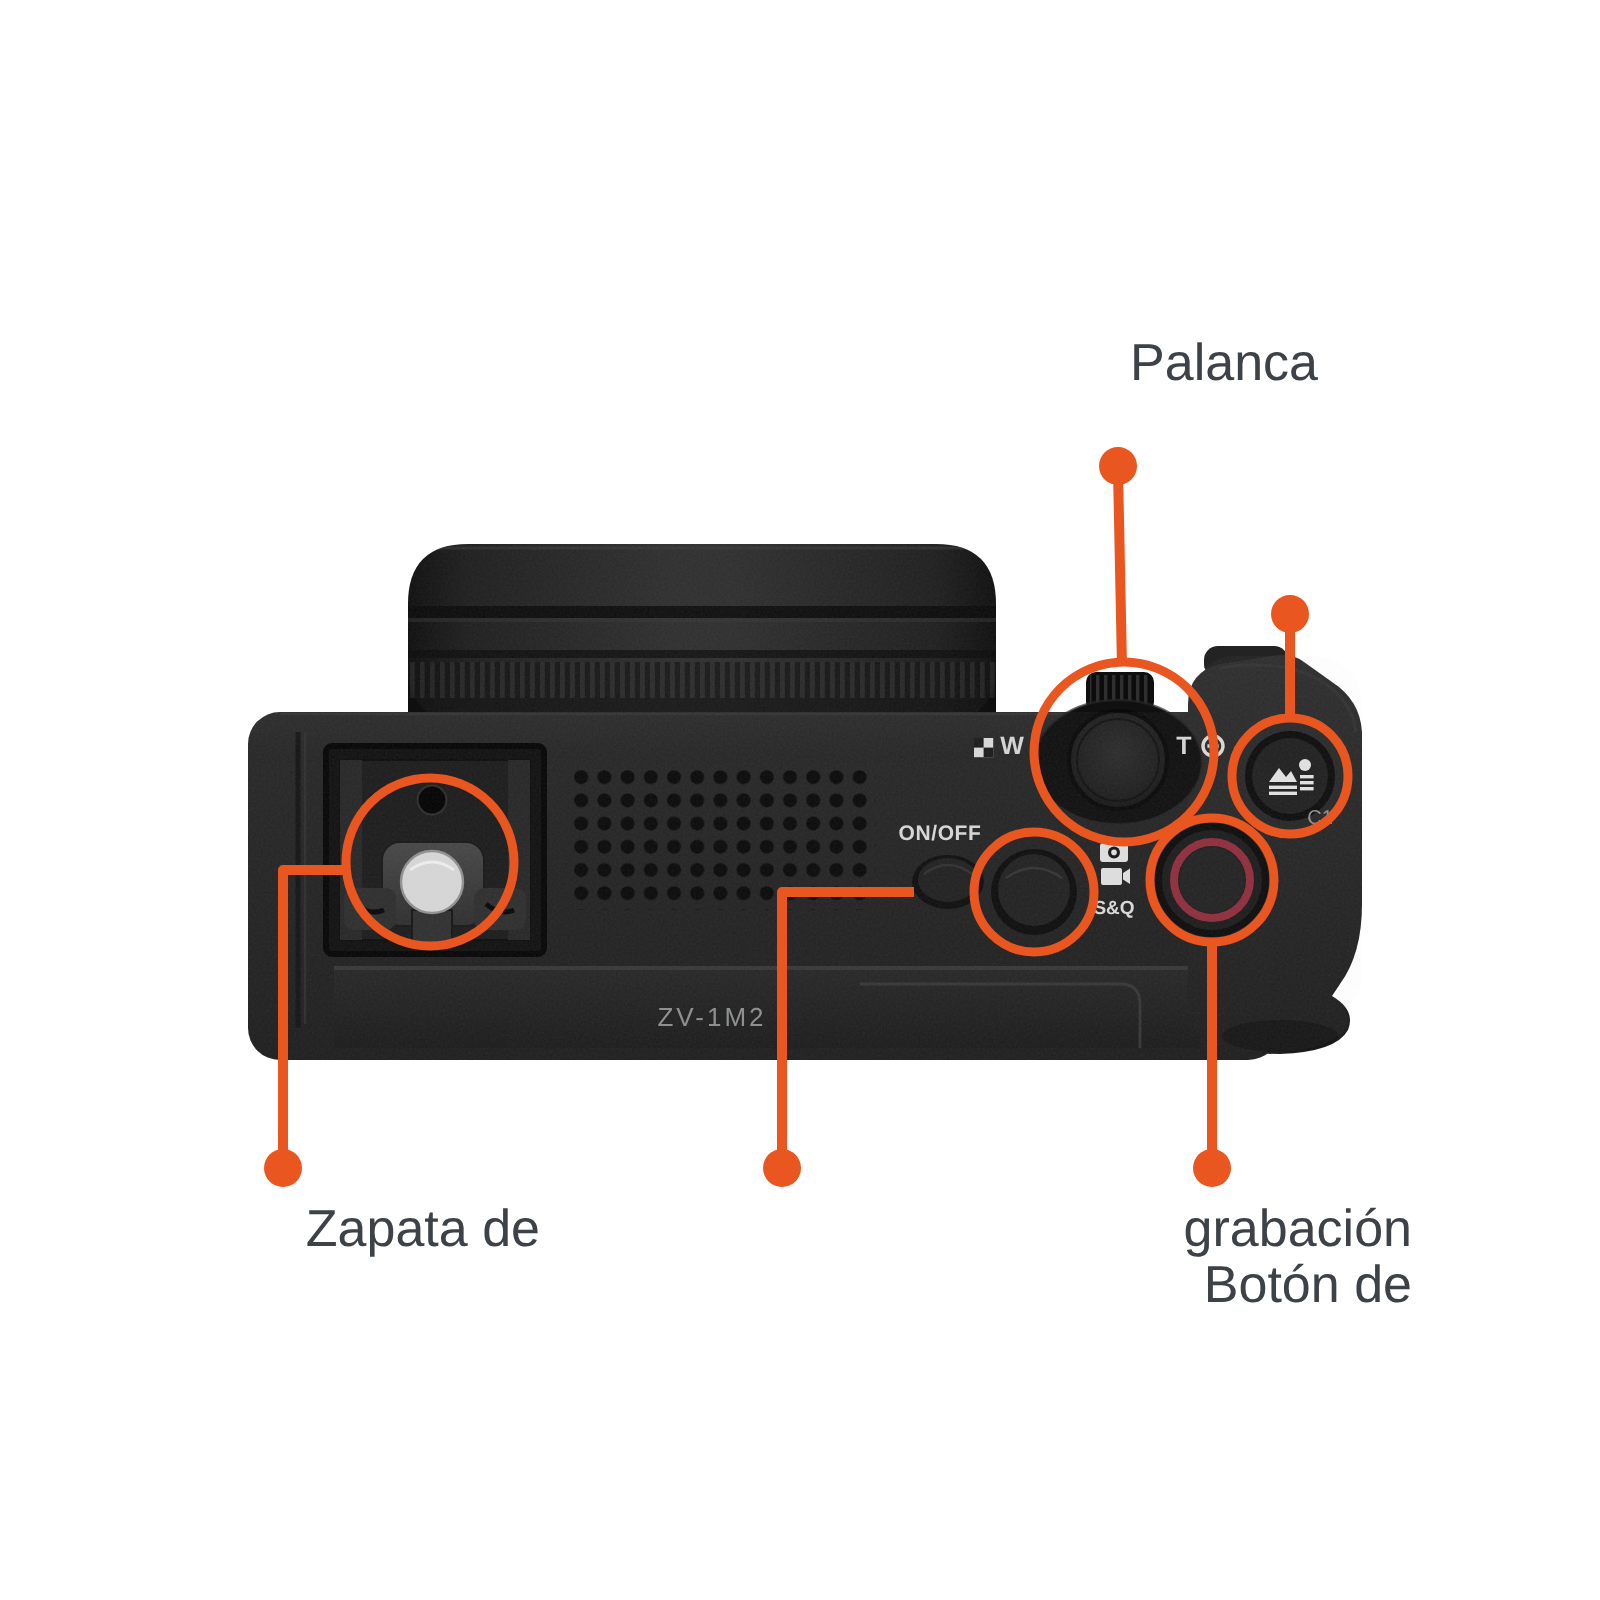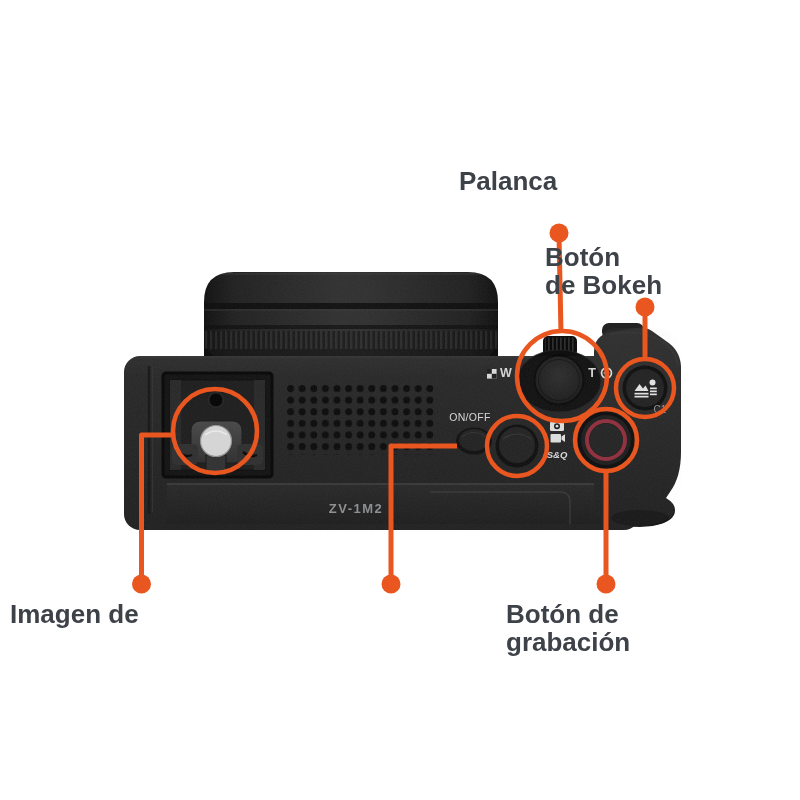--- a/index.html
+++ b/index.html
@@ -3,30 +3,30 @@
 <meta charset="utf-8">
 <style>
   html,body{margin:0;padding:0;background:#ffffff;}
   .stage{
     position:relative;width:800px;height:800px;background:#ffffff;
     font-family:"Liberation Sans",sans-serif;overflow:hidden;
   }
   .stage svg{position:absolute;left:0;top:0;}
   .callout-layer{pointer-events:none;}
   .big-label{
-    position:absolute;text-align:left;color:var(--label-color,#3d4148);
-    font-size:26px;font-weight:bold;line-height:28px;white-space:nowrap;z-index:4;
+    position:absolute;text-align:right;color:var(--label-color,#3d4148);
+    font-size:26px;font-weight:normal;line-height:28px;white-space:nowrap;z-index:4;
   }
   .micro-label{
     position:absolute;text-align:center;z-index:2;line-height:1.1;white-space:nowrap;
   }
-  .ml-onoff{font-size:10.5px;font-weight:normal;color:#d6d6d6;letter-spacing:.3px;}
-  .ml-model{font-size:13px;font-weight:bold;color:#8e9092;letter-spacing:1.5px;}
+  .ml-onoff{font-size:10.5px;font-weight:bold;color:#d6d6d6;letter-spacing:.3px;}
+  .ml-model{font-size:13px;font-weight:normal;color:#8e9092;letter-spacing:1.5px;}
   .ml-wt{font-size:12.5px;font-weight:bold;color:#d4d4d4;}
-  .ml-sq{font-size:9.5px;font-weight:bold;color:#d8d8d8;font-style:italic;}
+  .ml-sq{font-size:9.5px;font-weight:bold;color:#d8d8d8;}
   .ml-c1{font-size:10px;color:#969696;}
   .z1{z-index:1;} .z3{z-index:3;}
 </style>
 </head>
 <body>
 
 <div class="stage">
 
   <svg class="z1" width="800" height="800" viewBox="0 0 800 800">
     <defs>
@@ -227,27 +227,23 @@
       <circle cx="645" cy="307" r="9.5"></circle>
       <circle cx="141.5" cy="584" r="9.5"></circle>
       <circle cx="391" cy="584" r="9.5"></circle>
       <circle cx="606" cy="584" r="9.5"></circle>
     </g>
   </svg>
 
   <div class="big-label" style="left:459px;top:167px;width:200px;">
     <div>Palanca</div>
   </div>
-  <div class="big-label" style="left:545px;top:243px;width:200px;">
-    <div>Botón</div>
-    <div>de Bokeh</div>
-  </div>
   <div class="big-label" style="left:10px;top:600px;width:260px;">
-    <div>Imagen de</div>
+    <div>Zapata de</div>
   </div>
   <div class="big-label" style="left:233px;top:600px;width:320px;">
   </div>
   <div class="big-label" style="left:506px;top:600px;width:200px;">
+    <div>grabación</div>
     <div>Botón de</div>
-    <div>grabación</div>
   </div>
 
 </div>
 
 </body></html>

